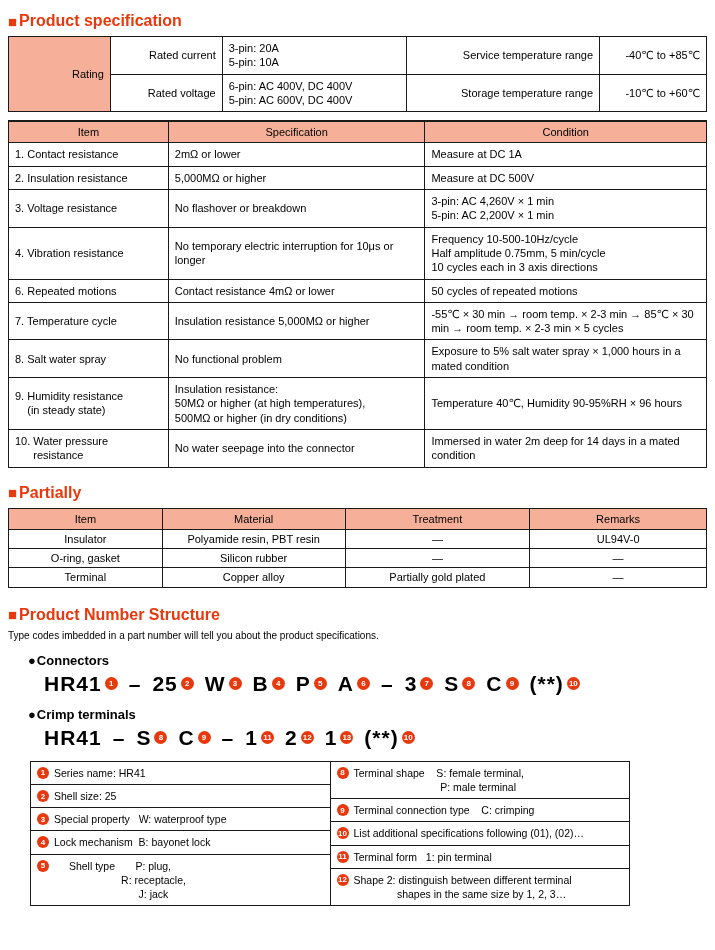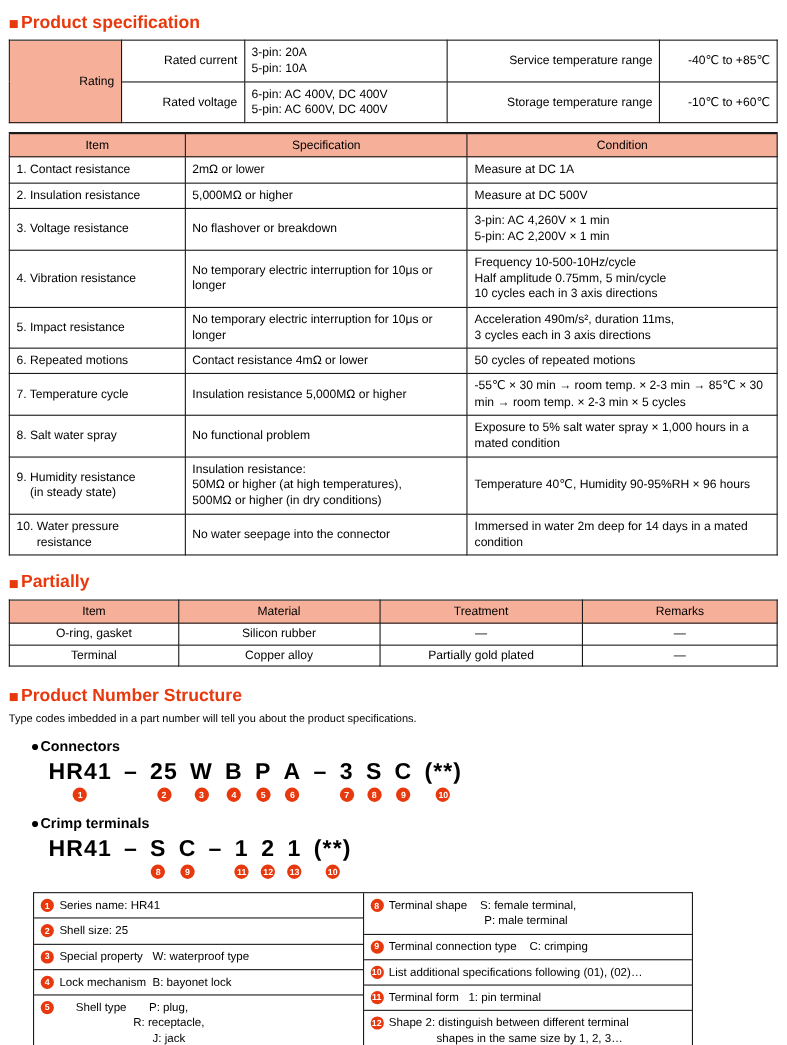--- a/index.html
+++ b/index.html
@@ -20,21 +20,21 @@
   .center { text-align:right; }
   .pre { white-space:pre-wrap; }
   .salmon { background:var(--salmon); }
   .spec-table { border-top:2px solid var(--line); margin-top:2px; }
   .mat-table td { text-align:center; padding:2px 4px; }
 
   .intro { font-size:10px; margin:2px 0 12px; }
   .group-label { display:flex; align-items:center; gap:1px; font-weight:bold;
                  font-size:13px; margin:12px 0 4px 20px; }
   .pn-row { display:flex; align-items:flex-start; gap:11px; margin:0 0 4px 36px; }
-  .pn-seg { display:flex; flex-direction:column; align-items:center; gap:3px; }
+  .pn-seg { display:flex; flex-direction:row; align-items:center; gap:3px; }
   .pn-char { font-size:21px; font-weight:bold; letter-spacing:1px; line-height:1.1; }
   .pn-circle,.lg-circle { background:var(--red); color:#fff; border-radius:50%;
     display:inline-flex; align-items:center; justify-content:center; font-weight:bold; }
   .pn-circle { width:13px; height:13px; font-size:8px; }
   .lg-circle { width:12px; height:12px; font-size:8px; flex:0 0 12px; margin-top:1px; }
 
   .legend { display:flex; border:1px solid var(--line); width:600px; margin:12px 0 0 22px; }
   .legend-col { flex:1; display:flex; flex-direction:column; }
   .legend-col.right { border-left:1px solid var(--line); }
   .legend-row { display:flex; gap:5px; padding:4px 6px; border-bottom:1px solid var(--line);
@@ -110,26 +110,20 @@
 5-pin: AC 2,200V × 1 min</td>
       </tr>
       <tr>
         <td class="pre">4. Vibration resistance</td>
         <td class="pre">No temporary electric interruption for 10μs or longer</td>
         <td class="pre">Frequency 10-500-10Hz/cycle
 Half amplitude 0.75mm, 5 min/cycle
 10 cycles each in 3 axis directions</td>
       </tr>
       <tr>
-        <td class="pre">5. Impact resistance</td>
-        <td class="pre">No temporary electric interruption for 10μs or longer</td>
-        <td class="pre">Acceleration 490m/s², duration 11ms,
-3 cycles each in 3 axis directions</td>
-      </tr>
-      <tr>
         <td class="pre">6. Repeated motions</td>
         <td class="pre">Contact resistance 4mΩ or lower</td>
         <td class="pre">50 cycles of repeated motions</td>
       </tr>
       <tr>
         <td class="pre">7. Temperature cycle</td>
         <td class="pre">Insulation resistance 5,000MΩ or higher</td>
         <td class="pre">-55℃ × 30 min → room temp. × 2-3 min → 85℃ × 30 min → room temp. × 2-3 min × 5 cycles</td>
       </tr>
       <tr>
@@ -169,20 +163,26 @@
     <thead>
       <tr>
         <th>Item</th>
         <th>Material</th>
         <th>Treatment</th>
         <th>Remarks</th>
       </tr>
     </thead>
     <tbody>
       <tr>
+        <td>Insulator</td>
+        <td>Polyamide resin, PBT resin</td>
+        <td>—</td>
+        <td>UL94V-0</td>
+      </tr>
+      <tr>
         <td>O-ring, gasket</td>
         <td>Silicon rubber</td>
         <td>—</td>
         <td>—</td>
       </tr>
       <tr>
         <td>Terminal</td>
         <td>Copper alloy</td>
         <td>Partially gold plated</td>
         <td>—</td>

